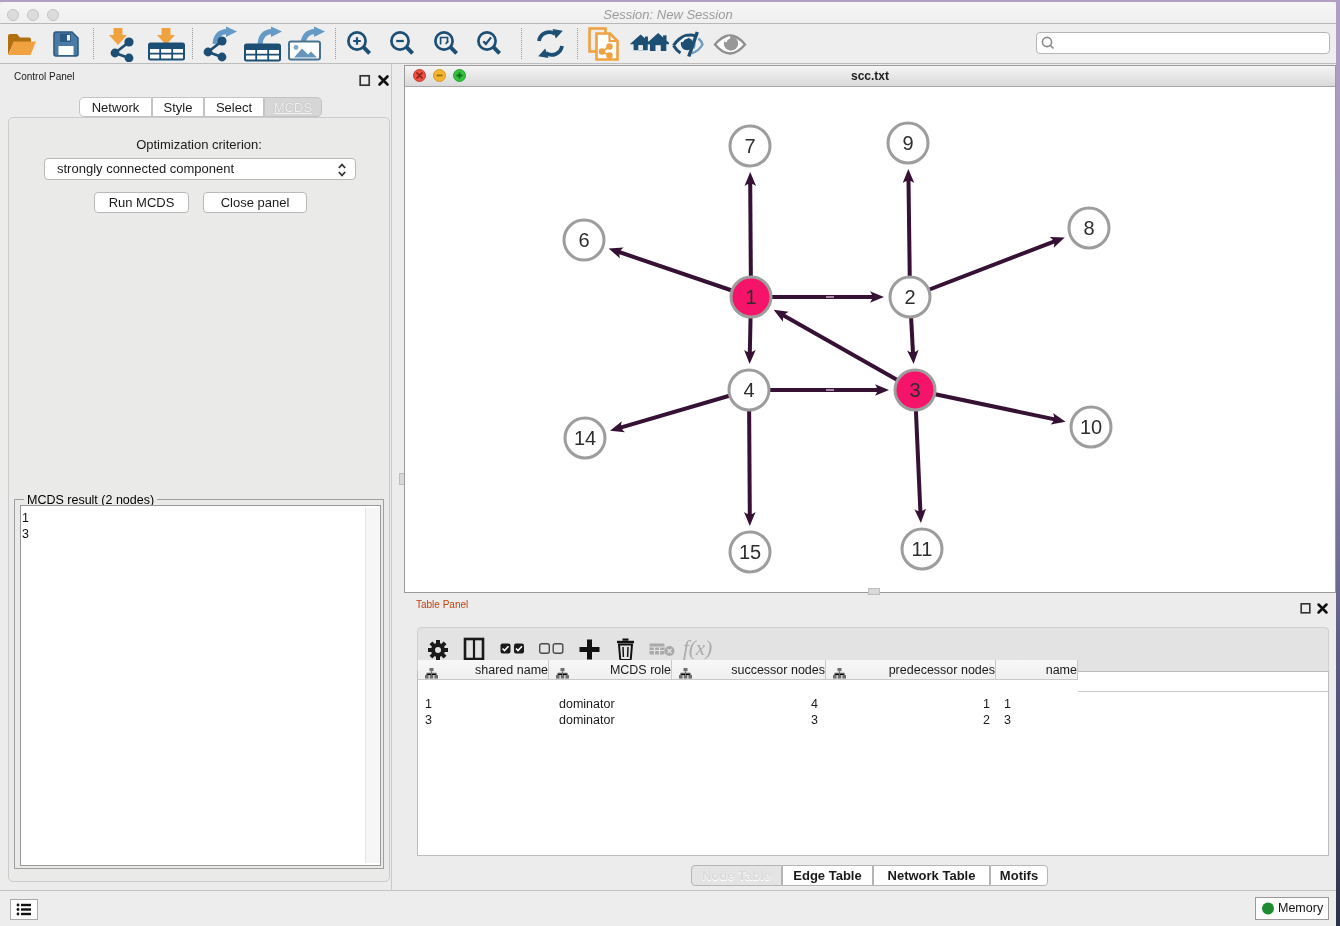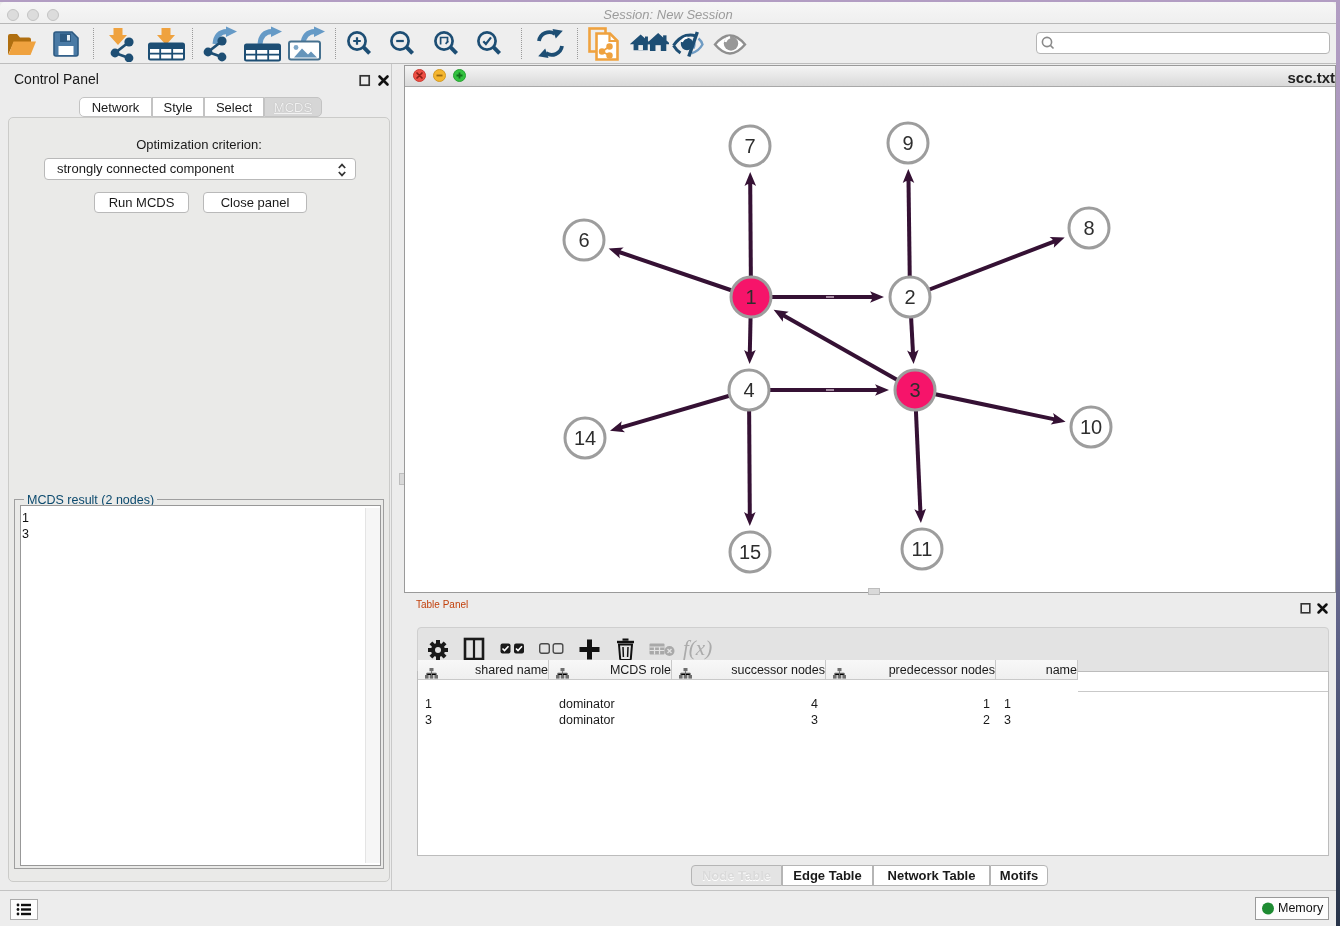--- a/index.html
+++ b/index.html
@@ -13,43 +13,43 @@
   #titlebar{left:0;top:2px;width:1336px;height:21px;
     background:linear-gradient(#f6f6f6,#efefef);border-bottom:1px solid #b7b7b7;
     border-top-left-radius:5px;border-top-right-radius:5px;}
   .tl{width:12px;height:12px;border-radius:50%;top:7px;background:#dcdcdc;border:1px solid #c3c3c3;box-sizing:border-box;}
   #wtitle{width:100%;text-align:center;top:5px;font-size:13px;color:#9b9b9b;font-style:italic;}
   #toolbar{left:0;top:24px;width:1336px;height:39px;background:#eeeeee;border-bottom:1px solid #bdbdbd;}
   .tsep{top:4px;width:0;height:31px;border-left:1px dotted #9a9a9a;}
   #searchbox{left:1036px;top:8px;width:292px;height:20px;background:#fff;
      border:1px solid #b5b5b5;border-radius:4px;}
   
-  #cp-title{left:14px;top:71px;font-size:14px;color:#1a1a1a;}
+  #cp-title{left:14px;top:71px;font-size:10px;color:#1a1a1a;}
   .tab{top:97px;height:20px;background:#fff;border:1px solid #c3c3c3;box-sizing:border-box;
        font-size:13px;color:#1a1a1a;text-align:center;line-height:19px;}
   #cp-panel{left:8px;top:117px;width:382px;height:765px;background:#eaeae8;
        border:1px solid #cbcbc9;border-radius:5px;box-sizing:border-box;}
   #opt-label{left:0;top:137px;width:398px;text-align:center;font-size:13px;color:#1a1a1a;}
   #dropdown{left:44px;top:158px;width:312px;height:22px;background:#fff;border:1px solid #b9b9b9;
        border-radius:4px;box-sizing:border-box;font-size:13px;color:#1a1a1a;line-height:20px;}
   .btn{top:192px;height:21px;background:#fff;border:1px solid #b9b9b9;border-radius:4px;
        box-sizing:border-box;font-size:13px;color:#1a1a1a;text-align:center;line-height:19px;}
   #fieldset{left:14px;top:499px;width:370px;height:370px;border:1px solid #9f9f9f;box-sizing:border-box;}
-  #fieldset-label{left:24px;top:493px;font-size:12.5px;color:#0c4a6e;background:#eaeae8;padding:0 3px;}
+  #fieldset-label{left:24px;top:493px;font-size:12.5px;color:#000000;background:#eaeae8;padding:0 3px;}
   #mcds-white{left:20px;top:505px;width:361px;height:361px;background:#fff;border:1px solid #989898;box-sizing:border-box;}
   #mcds-sb{left:365px;top:508px;width:14px;height:355px;background:#f6f6f6;border-left:1px solid #e4e4e4;}
   #mcds-text{left:22px;top:510px;font-size:12.5px;color:#111;line-height:16px;}
   
   #vgrip{left:399px;top:473px;width:5px;height:10px;background:#d9d9d9;border:1px solid #bdbdbd;}
   
   #netwin{left:404px;top:65px;width:932px;height:528px;border:1px solid #9a9a9a;
       box-sizing:border-box;background:#fff;}
   #net-titlebar{left:0;top:0;width:930px;height:20px;
       background:linear-gradient(#f5f5f5,#d9d9d9);border-bottom:1px solid #a8a8a8;}
-  #net-title{width:100%;text-align:right;top:3px;font-size:15px;font-weight:bold;color:#222;}
+  #net-title{width:100%;text-align:center;top:3px;font-size:12px;font-weight:bold;color:#222;}
   .mtl{width:13px;height:13px;border-radius:50%;top:3px;box-sizing:border-box;}
   #hgrip{left:463px;top:522px;width:10px;height:5px;background:#d9d9d9;border:1px solid #bdbdbd;}
   
   #tp-title{left:416px;top:599px;font-size:10px;color:#c2410c;}
   #tp-toolbar{left:417px;top:627px;width:912px;height:45px;background:#e3e3e3;
       border:1px solid #cfcfcf;border-radius:4px 4px 0 0;box-sizing:border-box;}
   #tp-white{left:417px;top:671px;width:912px;height:185px;background:#fff;border:1px solid #bcbcbc;box-sizing:border-box;}
   .th{top:660px;height:20px;background:linear-gradient(#f8f8f8,#efefef);
       border-right:1px solid #c9c9c9;border-bottom:1px solid #c9c9c9;box-sizing:border-box;
       font-size:12.5px;color:#1a1a1a;text-align:right;line-height:20px;}

